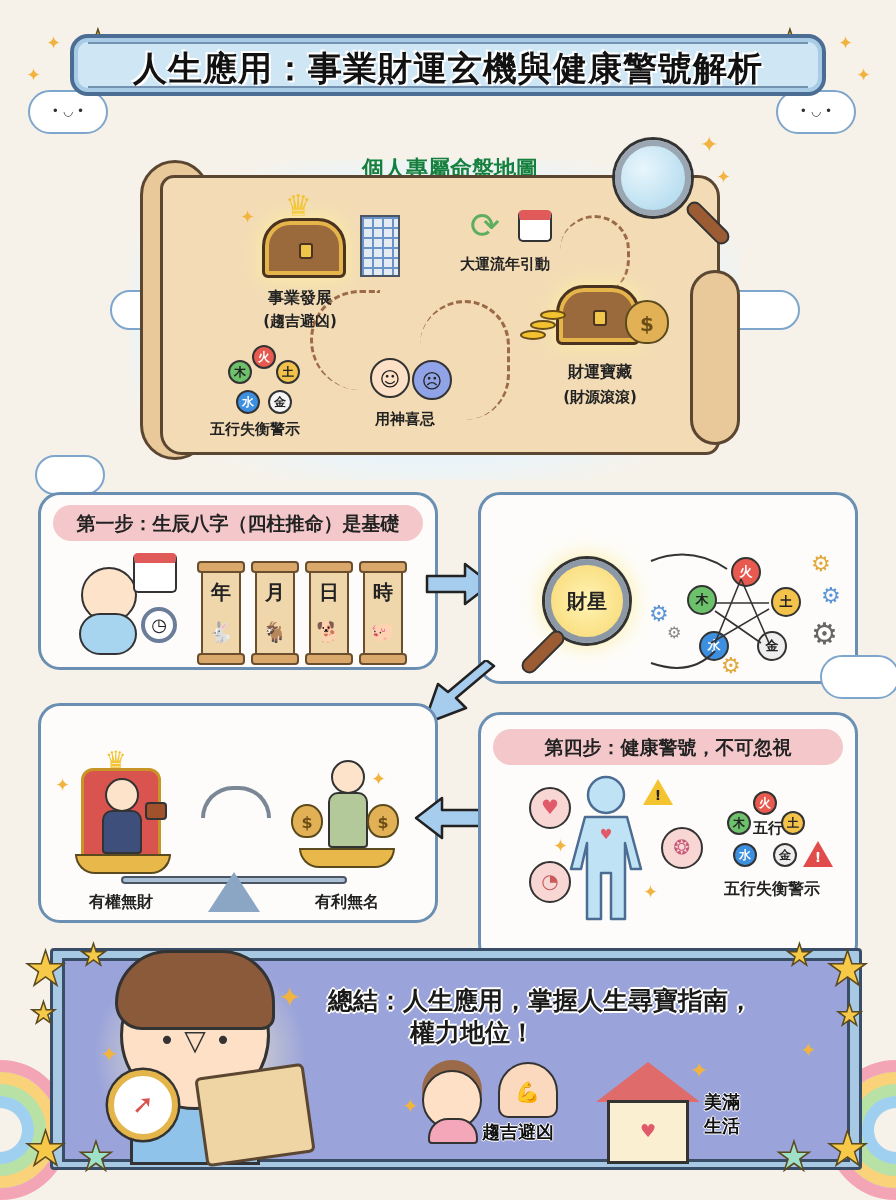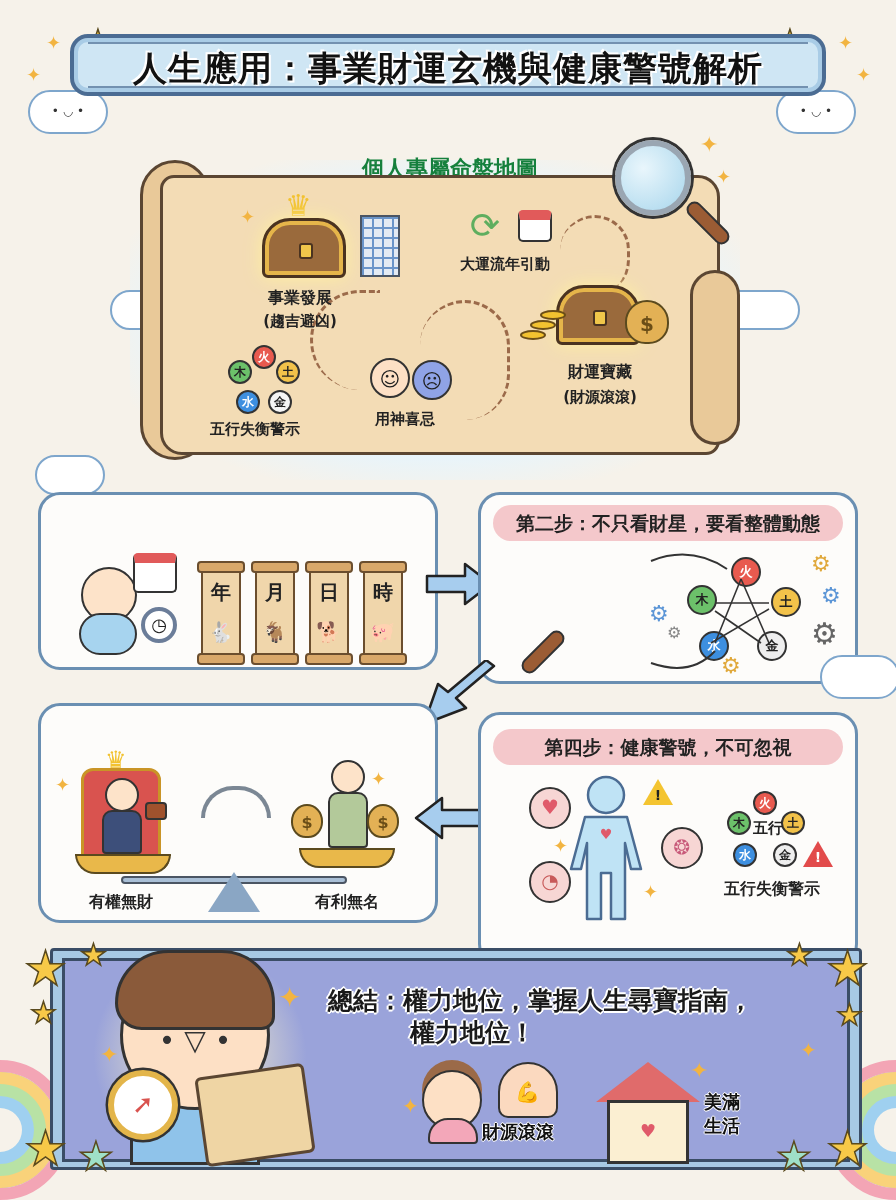--- a/index.html
+++ b/index.html
@@ -246,20 +246,21 @@
 <div class="abs element-dot" style="left:268px;top:390px;background:#f5f5f5;">金</div>
 <div class="abs element-dot" style="left:236px;top:390px;background:#3d8fe0;color:#fff;">水</div>
 <div class="abs map-label small" style="left:200px;top:420px;width:110px;">五行失衡警示</div>
 
 <div class="abs face" style="left:370px;top:358px;background:#fde0c5;">☺</div>
 <div class="abs face" style="left:412px;top:360px;background:#8fa3e6;">☹</div>
 <div class="abs map-label small" style="left:360px;top:410px;width:90px;">用神喜忌</div>
 
 <div class="abs cloud" style="left:35px;top:455px;width:70px;height:40px;"></div>
 <div class="abs step" style="left:38px;top:492px;width:400px;height:178px;">
+  <div class="step-title">第一步：生辰八字（四柱推命）是基礎</div>
   <div class="abs baby-head" style="left:40px;top:72px;"></div>
   <div class="abs baby-body" style="left:38px;top:118px;"></div>
   <div class="abs calendar" style="left:92px;top:58px;"></div>
   <div class="abs clock" style="left:100px;top:112px;">◷</div>
   <div class="abs pillar" style="left:160px;top:72px;">
     <span class="pillar-char">年</span>
     <span class="pillar-animal">🐇</span>
   </div>
   <div class="abs pillar" style="left:214px;top:72px;">
     <span class="pillar-char">月</span>
@@ -273,21 +274,21 @@
     <span class="pillar-char">時</span>
     <span class="pillar-animal">🐖</span>
   </div>
 </div>
 
 <svg class="abs" style="left:425px;top:562px;" width="70" height="44" viewBox="0 0 70 44">
   <path d="M2 14 H40 V2 L66 22 L40 42 V30 H2 Z" fill="#a7cdee" stroke="#222" stroke-width="2.5" stroke-linejoin="round"></path>
 </svg>
 
 <div class="abs step" style="left:478px;top:492px;width:380px;height:192px;">
-  <div class="step-title">第二步：不只看財星，要看整體動態</div>
+  <div class="abs wealth-lens" style="left:64px;top:64px;">財星</div>
   <div class="abs magnifier-handle" style="left:54px;top:130px;transform:rotate(45deg);"></div>
   <div class="abs elem" style="left:250px;top:62px;background:#e85a4f;color:#fff;">火</div>
   <div class="abs elem" style="left:290px;top:92px;background:#f2c24a;">土</div>
   <div class="abs elem" style="left:276px;top:136px;background:#eee;">金</div>
   <div class="abs elem" style="left:218px;top:136px;background:#3d8fe0;color:#fff;">水</div>
   <div class="abs elem" style="left:206px;top:90px;background:#6cc16a;">木</div>
   <svg class="abs" style="left:150px;top:56px;" width="200" height="120" viewBox="0 0 200 120">
     <path d="M20 10 Q60 -6 96 18" fill="none" stroke="#333" stroke-width="2"></path>
     <path d="M20 112 Q60 126 84 100" fill="none" stroke="#333" stroke-width="2"></path>
     <line x1="84" y1="52" x2="138" y2="52" stroke="#333" stroke-width="1.6"></line>
@@ -383,27 +384,27 @@
 <div class="abs" style="left:90px;top:950px;width:220px;height:210px;border-radius:50%;background:radial-gradient(circle,#fff6c8 0%,rgba(154,163,218,0) 70%);"></div>
 <div class="abs kid-body" style="left:130px;top:1085px;"></div>
 <div class="abs kid-head" style="left:120px;top:960px;"></div>
 <div class="abs kid-hair" style="left:115px;top:950px;"></div>
 <div class="abs" style="left:150px;top:1024px;width:90px;font-size:28px;text-align:center;color:#333;">• ▽ •</div>
 <div class="abs compass" style="left:108px;top:1070px;">➚</div>
 <div class="abs treasure-map" style="left:200px;top:1070px;"></div>
 <span class="abs sparkle" style="left:278px;top:984px;font-size:28px;">✦</span>
 <span class="abs sparkle" style="left:100px;top:1044px;font-size:22px;">✦</span>
 
-<div class="abs summary-text" style="left:328px;top:984px;">總結：權力地位，掌握人生尋寶指南，</div>
+<div class="abs summary-text" style="left:328px;top:984px;">總結：人生應用，掌握人生尋寶指南，</div>
 <div class="abs summary-text" style="left:410px;top:1016px;">權力地位！</div>
 
 <div class="abs mom-head" style="left:422px;top:1070px;"></div>
 <div class="abs" style="left:428px;top:1118px;width:50px;height:26px;background:#f3a7b9;border:2.5px solid #333;border-radius:20px 20px 4px 4px;"></div>
 <div class="abs muscle" style="left:498px;top:1062px;">💪</div>
-<div class="abs outcome-label" style="left:482px;top:1120px;">財源滾滾</div>
+<div class="abs outcome-label" style="left:482px;top:1120px;">趨吉避凶</div>
 
 <div class="abs house-roof" style="left:596px;top:1062px;"></div>
 <div class="abs house-body" style="left:607px;top:1100px;text-align:center;font-size:18px;line-height:56px;color:#e05a6a;">♥</div>
 <div class="abs outcome-label" style="left:704px;top:1090px;">美滿</div>
 <div class="abs outcome-label" style="left:704px;top:1114px;">生活</div>
 <span class="abs sparkle" style="left:690px;top:1060px;font-size:22px;">✦</span>
 <span class="abs sparkle" style="left:402px;top:1096px;font-size:20px;">✦</span>
 <span class="abs sparkle" style="left:800px;top:1040px;font-size:20px;">✦</span>
 
 </body></html>

